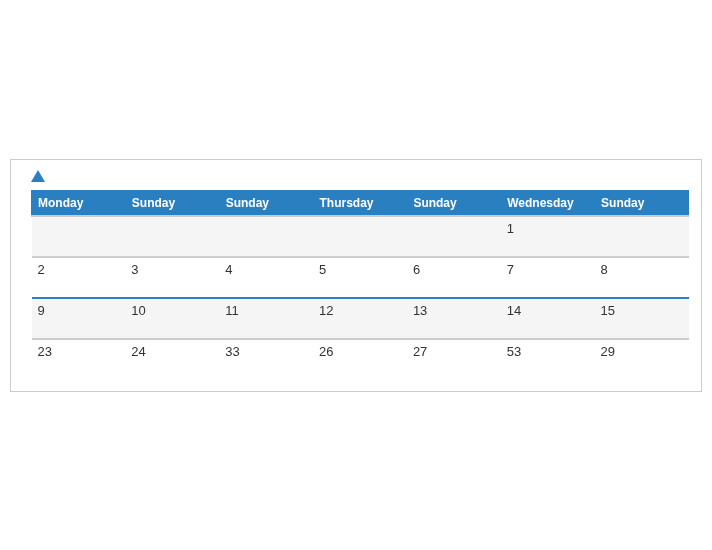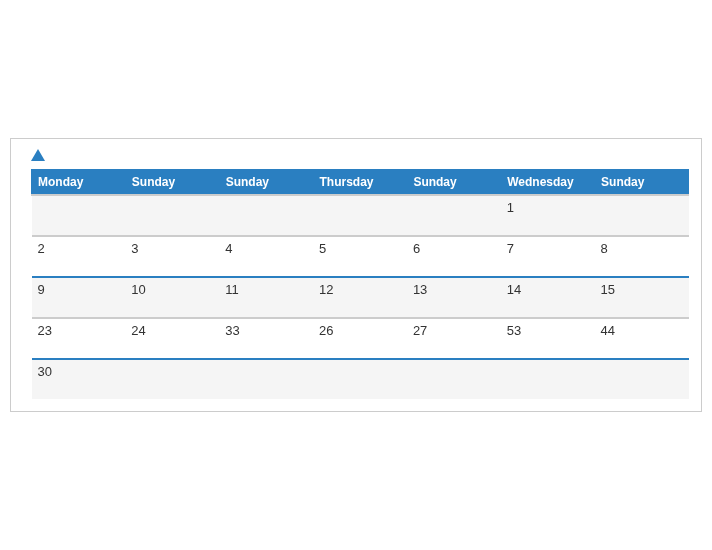--- a/index.html
+++ b/index.html
@@ -164,26 +164,17 @@
           <td><span class="day-num">14</span></td>
           <td><span class="day-num">15</span></td>
         </tr>
         <tr>
           <td><span class="day-num">23</span></td>
           <td><span class="day-num">24</span></td>
           <td><span class="day-num">33</span></td>
           <td><span class="day-num">26</span></td>
           <td><span class="day-num">27</span></td>
           <td><span class="day-num">53</span></td>
-          <td><span class="day-num">44</span></td>
-        </tr>
-        <tr class="row-blue-top">
-          <td><span class="day-num">30</span></td>
-          <td></td>
-          <td></td>
-          <td></td>
-          <td></td>
-          <td></td>
-          <td></td>
+          <td><span class="day-num">29</span></td>
         </tr>
       </tbody>
   </table>
 </div>
 
 </body></html>

